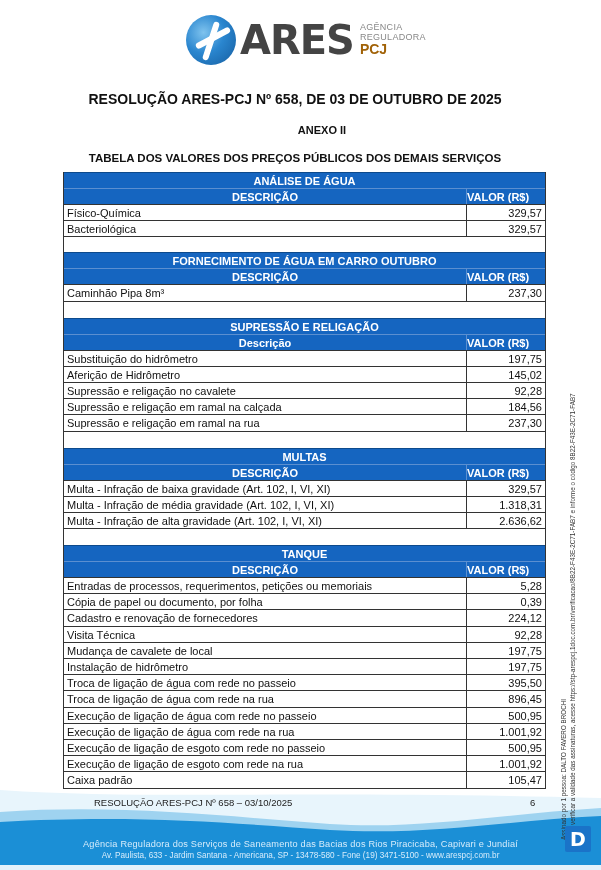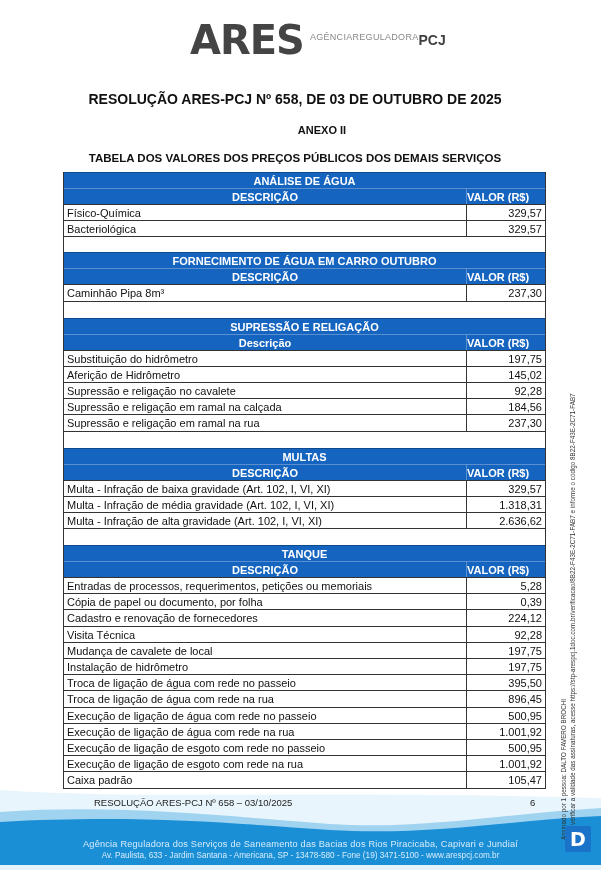--- a/index.html
+++ b/index.html
@@ -6,23 +6,23 @@
   html, body { width: 601px; height: 870px; background: #ffffff; overflow: hidden; }
   body { position: relative; font-family: "Liberation Sans", sans-serif; color: #111; }
 
   .logo { position: absolute; left: 186px; top: 14px; width: 240px; height: 52px; display: flex; align-items: center; }
   .logo-globe { width: 50px; height: 50px; border-radius: 50%;
     background: radial-gradient(circle at 35% 35%, #7fc3ee 0%, #2a86cf 45%, #155c9e 100%);
     position: relative; overflow: hidden; }
   .logo-globe::before { content: ""; position: absolute; left: 8px; top: 20px; width: 38px; height: 6px; background: #fff; transform: rotate(-28deg); border-radius: 3px; }
   .logo-globe::after { content: ""; position: absolute; left: 22px; top: 6px; width: 6px; height: 40px; background: #fff; transform: rotate(18deg); border-radius: 3px; }
   .logo-word { font-family: "DejaVu Sans", sans-serif; font-weight: bold; font-size: 40px; color: #444; letter-spacing: -1px; margin-left: 4px; line-height: 1; }
-  .logo-sub { margin-left: 6px; display: flex; flex-direction: row; line-height: 1.05; }
+  .logo-sub { margin-left: 6px; display: flex; flex-direction: column; line-height: 1.05; }
   .logo-sub .s1 { font-size: 9px; color: #888; letter-spacing: 0.3px; }
-  .logo-sub .s2 { font-size: 14px; font-weight: bold; color: #404040; }
+  .logo-sub .s2 { font-size: 14px; font-weight: bold; color: #a16207; }
 
   .title { position: absolute; left: 0; width: 590px; text-align: center; font-weight: bold; }
   .t1 { top: 91px; font-size: 14px; }
   .t2 { top: 124px; font-size: 11px; margin-left: 27px; }
   .t3 { top: 152px; font-size: 11.5px; }
 
   .table-wrap { position: absolute; left: 63px; top: 172px; width: 483px; border: 1px solid #333; border-top: none; }
   .sec-title { background: #1565c0; color: #fff; font-weight: bold; font-size: 11px; text-align: center; height: 16px; line-height: 16px; border-top: 1px solid #0d4a8c; }
   .hdr { display: flex; background: #1565c0; color: #fff; font-weight: bold; font-size: 11px; height: 16px; line-height: 16px; border-top: 1px solid #5b8fd0; }
   .hdr .c1 { flex: 1; text-align: center; border-right: 1px solid #5b8fd0; }

